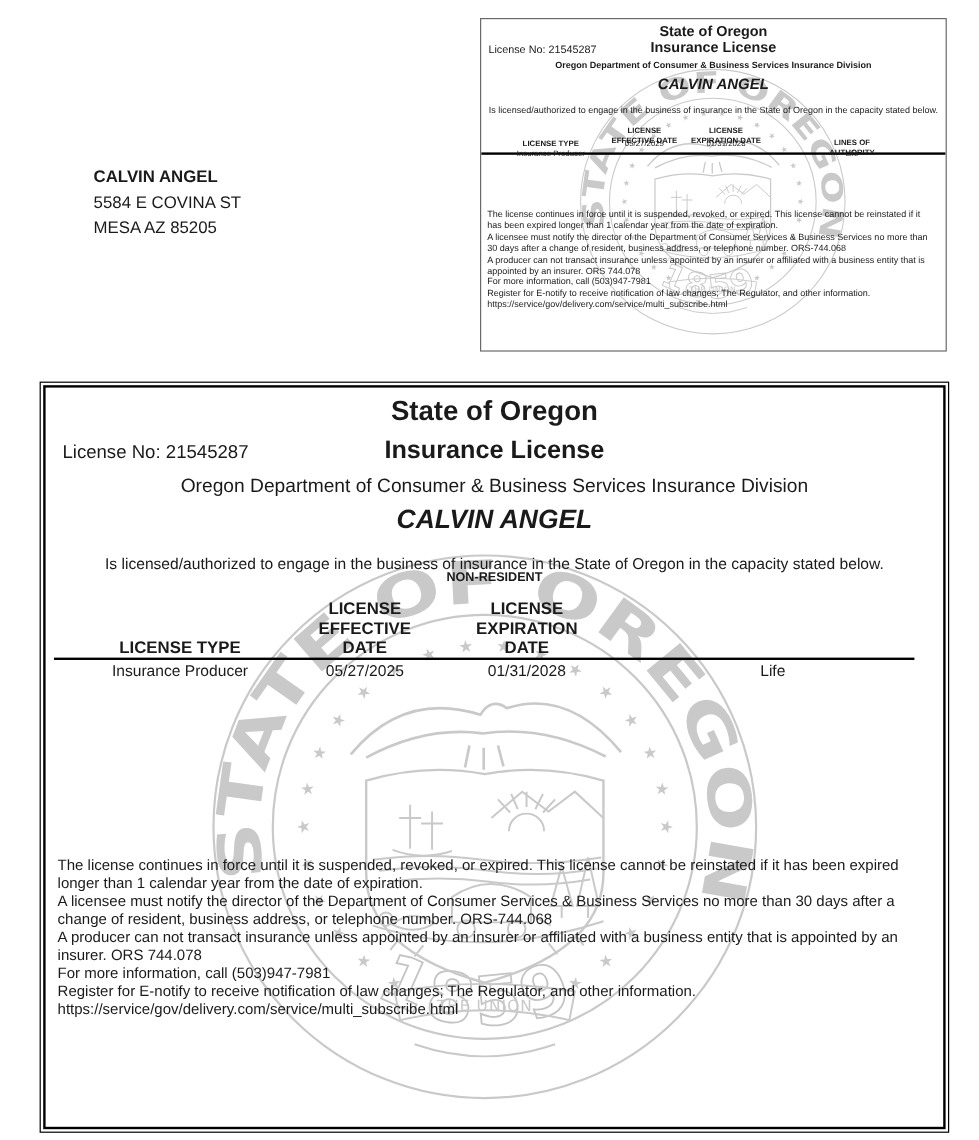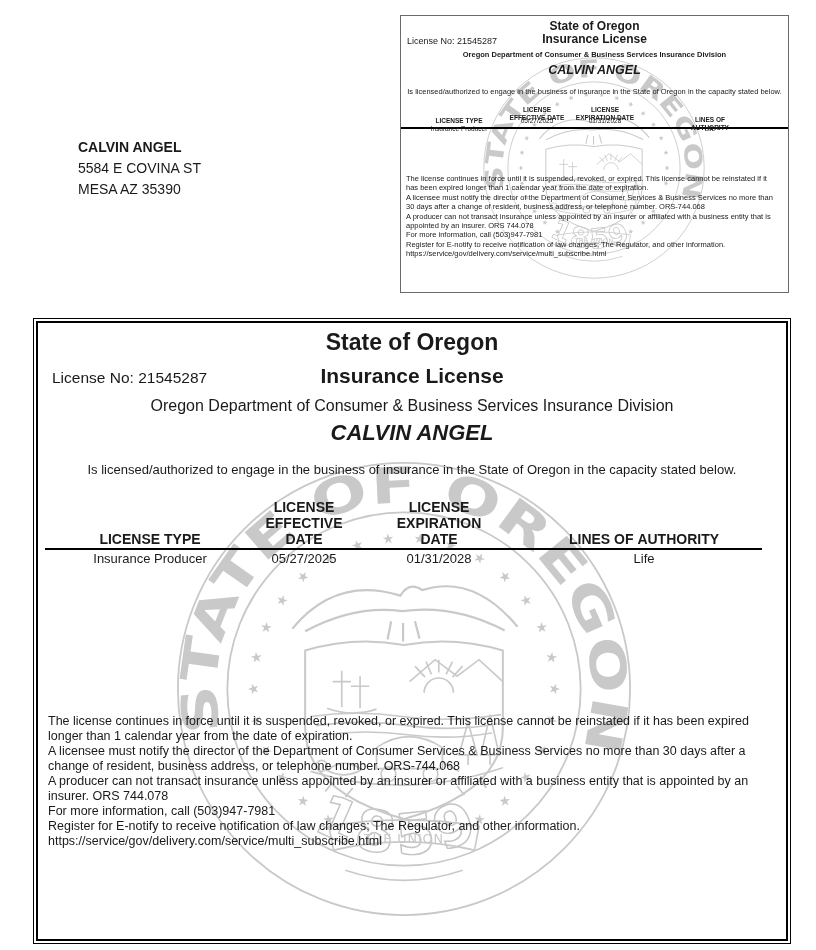--- a/index.html
+++ b/index.html
@@ -148,21 +148,21 @@
       <text x="260" y="428" class="seal-banner">THE UNION</text>
     </symbol>
   </defs>
 </svg>
 
 <div class="page">
 
   <div class="address">
     <div class="name">CALVIN ANGEL</div>
     <div>5584 E COVINA ST</div>
-    <div>MESA AZ 35390</div>
+    <div>MESA AZ 85205</div>
   </div>
 
   <div class="cert-small">
     <svg class="sc-seal">
         <use href="#oregon-seal"></use>
       </svg>
     <div class="layer sc-title">State of Oregon</div>
     <div class="sc-licno">License No: 21545287</div>
     <div class="layer sc-doc-title">Insurance License</div>
     <div class="layer sc-division">Oregon Department of Consumer &amp; Business Services Insurance Division</div>
@@ -210,34 +210,34 @@
     <div class="cert-large-inner">
       <svg class="lg-seal">
           <use href="#oregon-seal"></use>
         </svg>
       <div class="layer lg-title">State of Oregon</div>
       <div class="lg-licno">License No: 21545287</div>
       <div class="layer lg-doc-title">Insurance License</div>
       <div class="layer lg-division">Oregon Department of Consumer &amp; Business Services Insurance Division</div>
       <div class="layer lg-licensee">CALVIN ANGEL</div>
       <div class="layer lg-auth">Is licensed/authorized to engage in the business of insurance in the State of Oregon in the capacity stated below.</div>
+      <div class="layer lg-residency">NON-RESIDENT</div>
       <div class="layer lg-table">
         <div class="lg-thead">
           <div class="lc1">LICENSE TYPE</div>
           <div class="lc2">
             <div>LICENSE</div>
             <div>EFFECTIVE</div>
             <div>DATE</div>
           </div>
           <div class="lc3">
             <div>LICENSE</div>
             <div>EXPIRATION</div>
             <div>DATE</div>
           </div>
-          <div class="lc4"><span>LINES OF</span><span class="jsp">AUTHORITY</span></div>
         </div>
         <hr class="lg-rule">
         <div class="lg-trow">
           <div class="lc1">Insurance Producer</div>
           <div class="lc2">05/27/2025</div>
           <div class="lc3">01/31/2028</div>
           <div class="lc4">Life</div>
         </div>
       </div>
       <div class="lg-notes">

